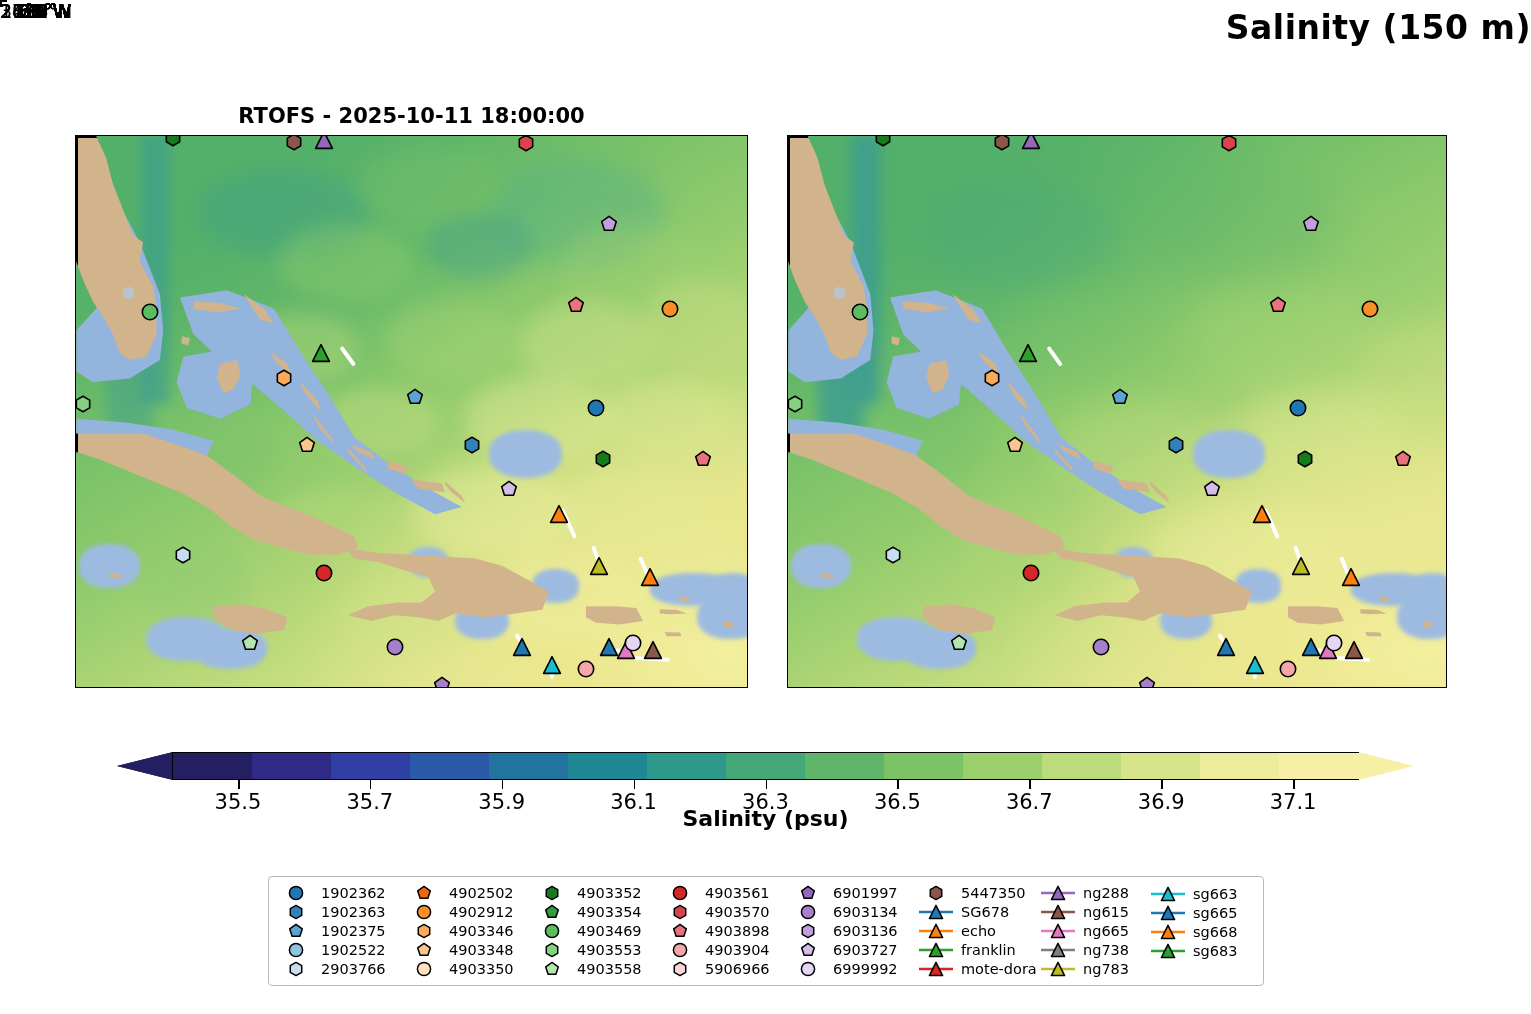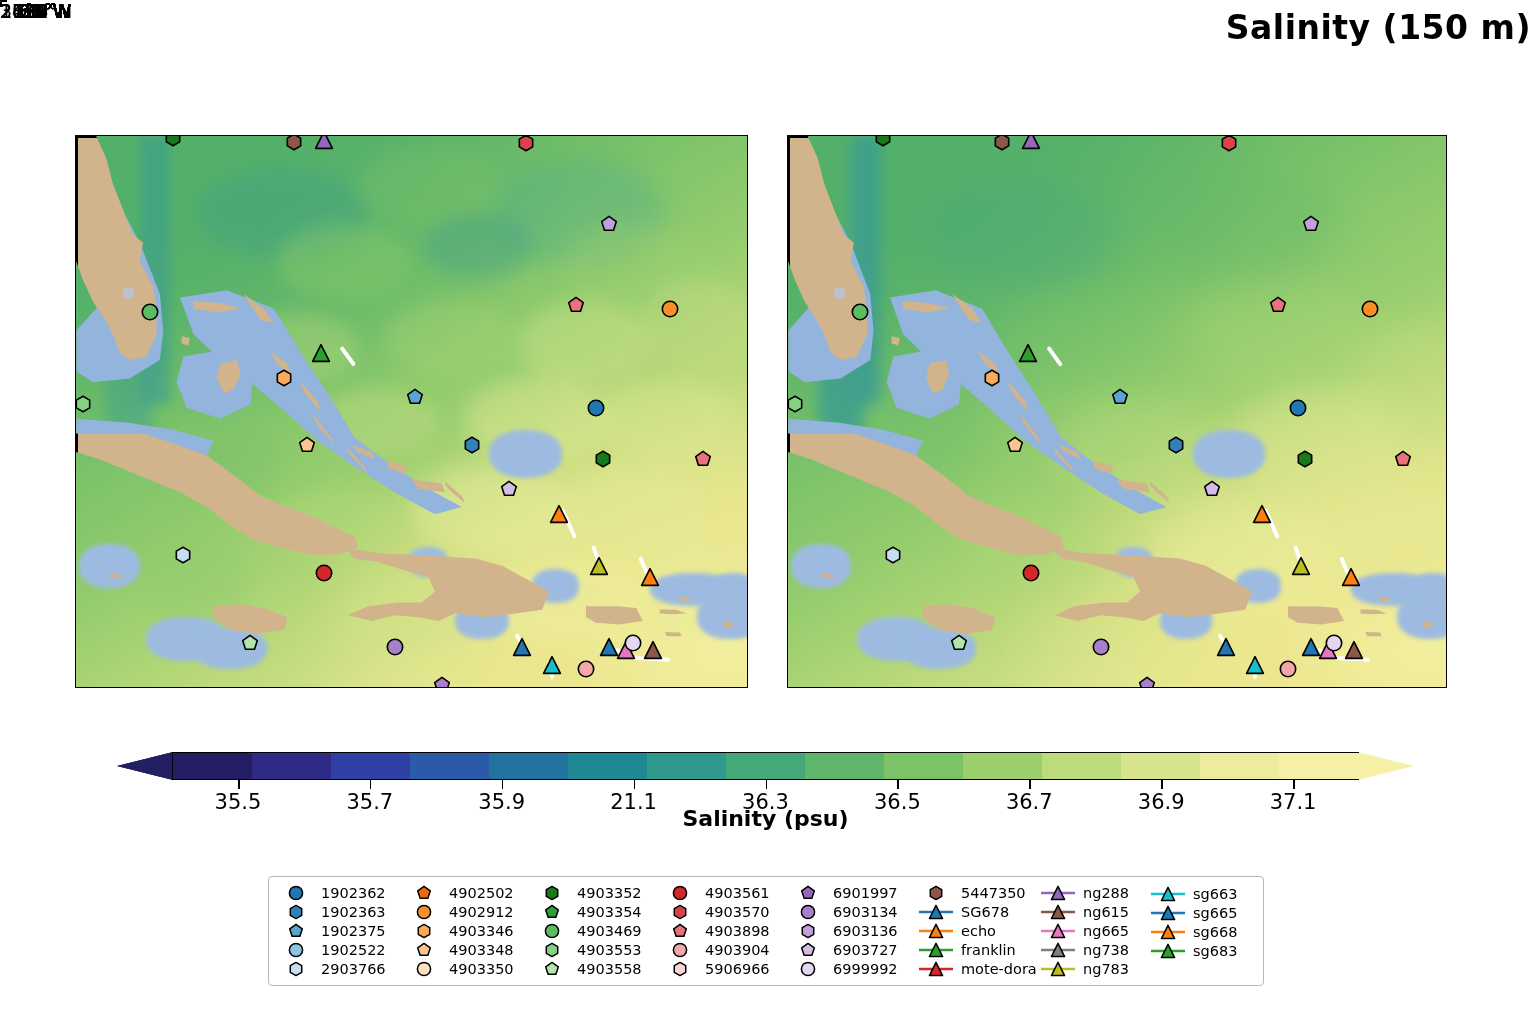--- a/index.html
+++ b/index.html
@@ -67,20 +67,21 @@
   .lgsym svg{position:absolute;left:50%;top:50%;transform:translate(-50%,-50%);overflow:visible;}
   .lgtxt{font-size:14.5px;white-space:nowrap;}
 </style>
 </head>
 <body>
 
 <div class="fig">
 
   <div id="suptitle">Salinity (150 m)</div>
 
+  <div class="paneltitle" id="titleL" style="left:75px;top:104px;width:673px;">RTOFS - 2025-10-11 18:00:00</div>
 
   <div class="panel" id="panelL">
       <div class="ocean">
         <div class="sal-base"></div>
         <div class="sw" style="left: 18%; top: 6%; width: 26%; height: 16%; background: rgb(63, 159, 134); opacity: 0.42; filter: blur(9px);"></div>
         <div class="sw" style="left: 42%; top: 2%; width: 22%; height: 15%; background: rgb(122, 192, 107); opacity: 0.4; filter: blur(10px);"></div>
         <div class="sw" style="left: 62%; top: 4%; width: 26%; height: 20%; background: rgb(74, 169, 140); opacity: 0.34; filter: blur(12px);"></div>
         <div class="sw" style="left: 30%; top: 16%; width: 20%; height: 14%; background: rgb(142, 203, 108); opacity: 0.42; filter: blur(9px);"></div>
         <div class="sw" style="left: 52%; top: 14%; width: 16%; height: 12%; background: rgb(61, 155, 141); opacity: 0.38; filter: blur(9px);"></div>
         <div class="sw" style="left: 72%; top: 16%; width: 22%; height: 16%; background: rgb(158, 208, 114); opacity: 0.38; filter: blur(11px);"></div>
@@ -607,21 +608,21 @@
         <div class="cbseg" style="left: 86.6667%; width: 6.71667%; background: rgb(236, 236, 156);"></div>
         <div class="cbseg" style="left: 93.3333%; width: 6.71667%; background: rgb(246, 240, 166);"></div>
       </div>
   <div class="cbtick" style="left: 120.944px;"></div>
       <div class="cblbl" style="left: 120.944px;">35.5</div>
       <div class="cbtick" style="left: 252.833px;"></div>
       <div class="cblbl" style="left: 252.833px;">35.7</div>
       <div class="cbtick" style="left: 384.722px;"></div>
       <div class="cblbl" style="left: 384.722px;">35.9</div>
       <div class="cbtick" style="left: 516.611px;"></div>
-      <div class="cblbl" style="left: 516.611px;">21.1</div>
+      <div class="cblbl" style="left: 516.611px;">36.1</div>
       <div class="cbtick" style="left: 648.5px;"></div>
       <div class="cblbl" style="left: 648.5px;">36.3</div>
       <div class="cbtick" style="left: 780.389px;"></div>
       <div class="cblbl" style="left: 780.389px;">36.5</div>
       <div class="cbtick" style="left: 912.278px;"></div>
       <div class="cblbl" style="left: 912.278px;">36.7</div>
       <div class="cbtick" style="left: 1044.17px;"></div>
       <div class="cblbl" style="left: 1044.17px;">36.9</div>
       <div class="cbtick" style="left: 1176.06px;"></div>
       <div class="cblbl" style="left: 1176.06px;">37.1</div>

